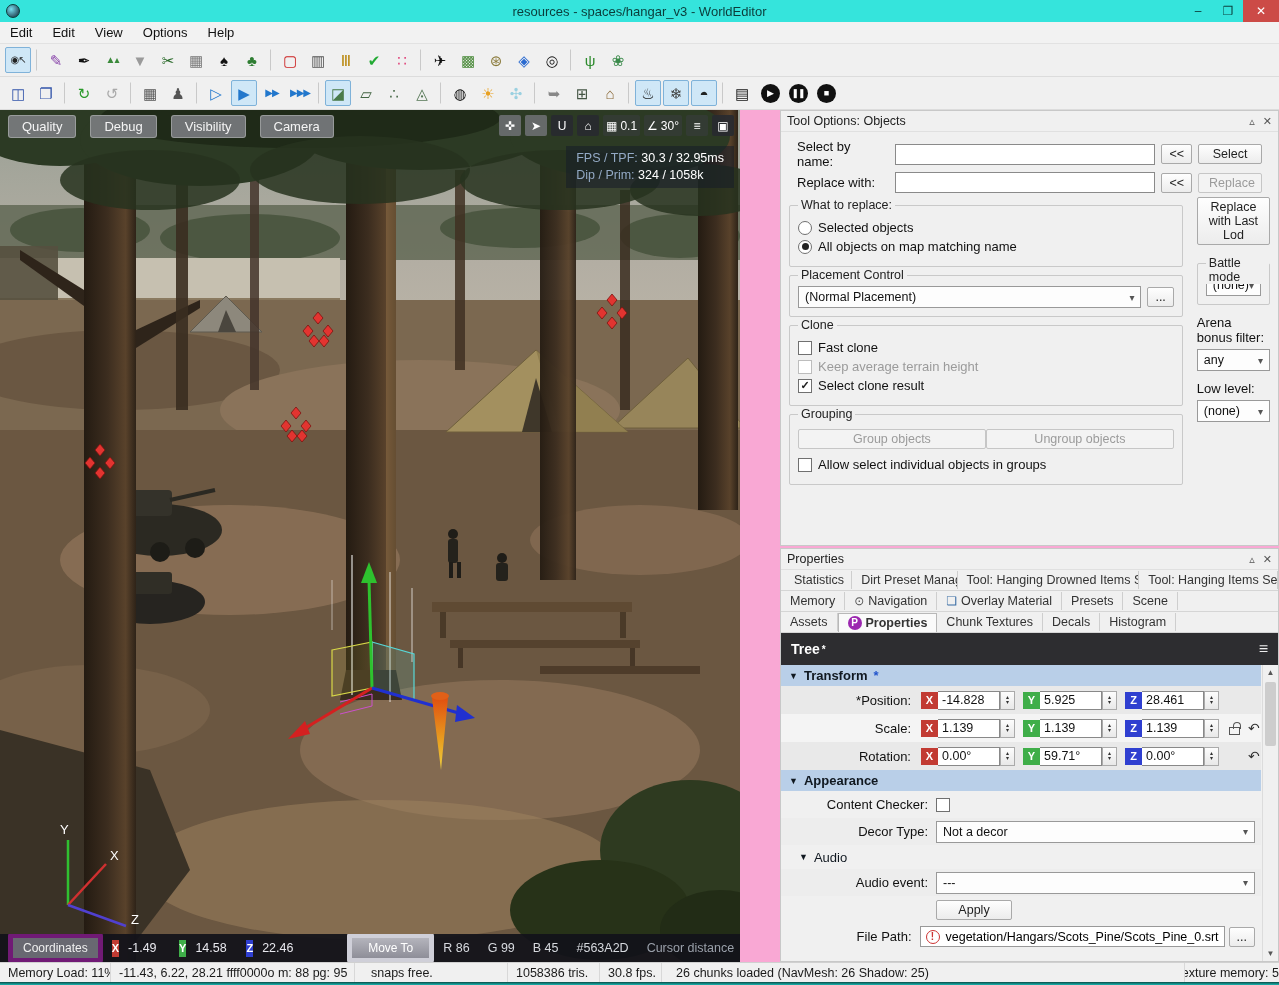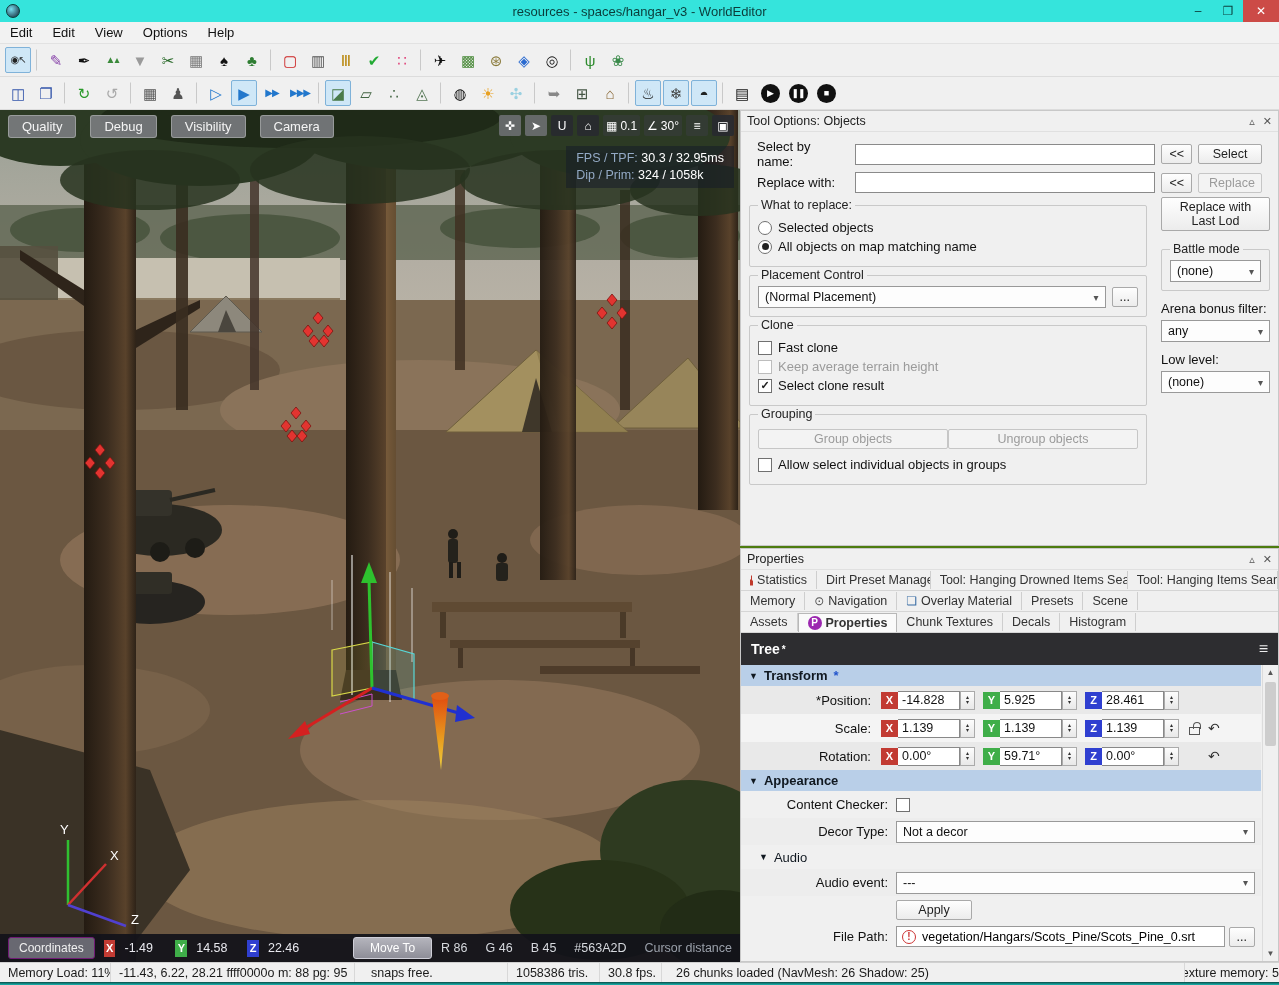--- a/index.html
+++ b/index.html
@@ -25,37 +25,37 @@
   .tbi .g { font-size:15px; line-height:1; }
   .tbi.sm .g { font-size:10px; letter-spacing:-1px; }
   .tbi.on { background:#cfe7f7; border-color:#7fb2d9; }
   .tbi.sep { width:0; border-left:1px solid #c9c9c9; height:22px; margin:0 4px; border-radius:0; }
   .tbi.circ .g { background:#111; color:#fff; border-radius:50%; width:19px; height:19px; display:flex; align-items:center; justify-content:center; font-size:9px; letter-spacing:-1px; }
 
   
   .main { display:flex; height:852px; }
   .viewport { position:relative; width:740px; height:852px; background:#6b5741; overflow:hidden; }
   .scene { position:absolute; inset:0; width:740px; height:852px; }
-  .rightcol { width:539px; display:flex; flex-direction:column; background:#4d7c0f; }
+  .rightcol { width:539px; display:flex; flex-direction:column; background:#f9a8d4;padding-left:40px; }
 
   
   .vp-topleft { position:absolute; top:5px; left:8px; display:flex; gap:14px; }
   .vp-btn { background:rgba(130,132,138,.82); border:1px solid rgba(225,225,225,.35); border-radius:3px; color:#f4f4f4; font-size:13px; padding:3px 13px; }
   .vp-topright { position:absolute; top:5px; right:6px; display:flex; gap:4px; align-items:center; }
   .vt { height:21px; min-width:22px; display:flex; align-items:center; justify-content:center; gap:3px; color:#fff; font-size:12px; border-radius:2px; padding:0 3px; }
   .vt-light { background:rgba(120,122,128,.75); }
   .vt-dark { background:rgba(40,42,48,.9); }
   .vt-trans { background:rgba(60,62,70,.45); }
   .vt .lab:empty { display:none; }
   .fps-box { position:absolute; top:36px; right:6px; background:rgba(22,28,40,.55); padding:4px 10px; font-size:12.5px; line-height:17px; white-space:nowrap; }
   .fps-box .lb { color:#93a9c4; } .fps-box .vl { color:#fff; }
 
   .coordbar { position:absolute; left:0; right:0; bottom:0; height:28px; background:rgba(18,18,26,.93);
     display:flex; align-items:center; gap:9px; padding:0 8px; overflow:hidden; white-space:nowrap; }
-  .cbtn { background:#686871; border:1px solid #701a75; border-radius:3px; color:#f0f0f0; font-size:12px; padding:3px 10px; }
+  .cbtn { background:#686871; border:5px solid #701a75; border-radius:3px; color:#f0f0f0; font-size:12px; padding:3px 10px; }
   .cbtn.light { background:linear-gradient(#b4b4bc,#8e8e98); border-color:#cfcfd8; color:#fff; padding:3px 16px; margin-left:34px; }
   .abadge { width:17px; height:17px; display:inline-flex; align-items:center; justify-content:center; color:#fff; font-size:11px; font-weight:bold; }
   .bx { background:#c23b33; } .by { background:#3fae49; } .bz { background:#2f3fd0; }
   .cval { color:#e8e8ee; font-size:12.5px; min-width:42px; }
   .rgbrow { margin-left:auto; display:flex; gap:18px; color:#d6d9de; font-size:12.5px; }
   .rgbrow .dim { color:#9aa0aa; }
 
   
   .panel { background:#f0f0f0; border:1px solid #c8c8c8; }
   .panel.tool-options { height:436px; margin-bottom:2px; }
@@ -576,21 +576,21 @@
         <span class="cbtn">Coordinates</span>
         <span class="abadge bx">X</span>
         <span class="cval">-1.49</span>
         <span class="abadge by">Y</span>
         <span class="cval">14.58</span>
         <span class="abadge bz">Z</span>
         <span class="cval">22.46</span>
         <span class="cbtn light">Move To</span>
         <span class="rgbrow">
           <span>R 86</span>
-          <span>G 46</span>
+          <span>G 99</span>
           <span>B 45</span>
           <span>#563A2D</span>
           <span class="dim">Cursor distance</span>
         </span>
       </div>
     </div>
 
     <div class="rightcol">
 
       <div class="panel tool-options">

